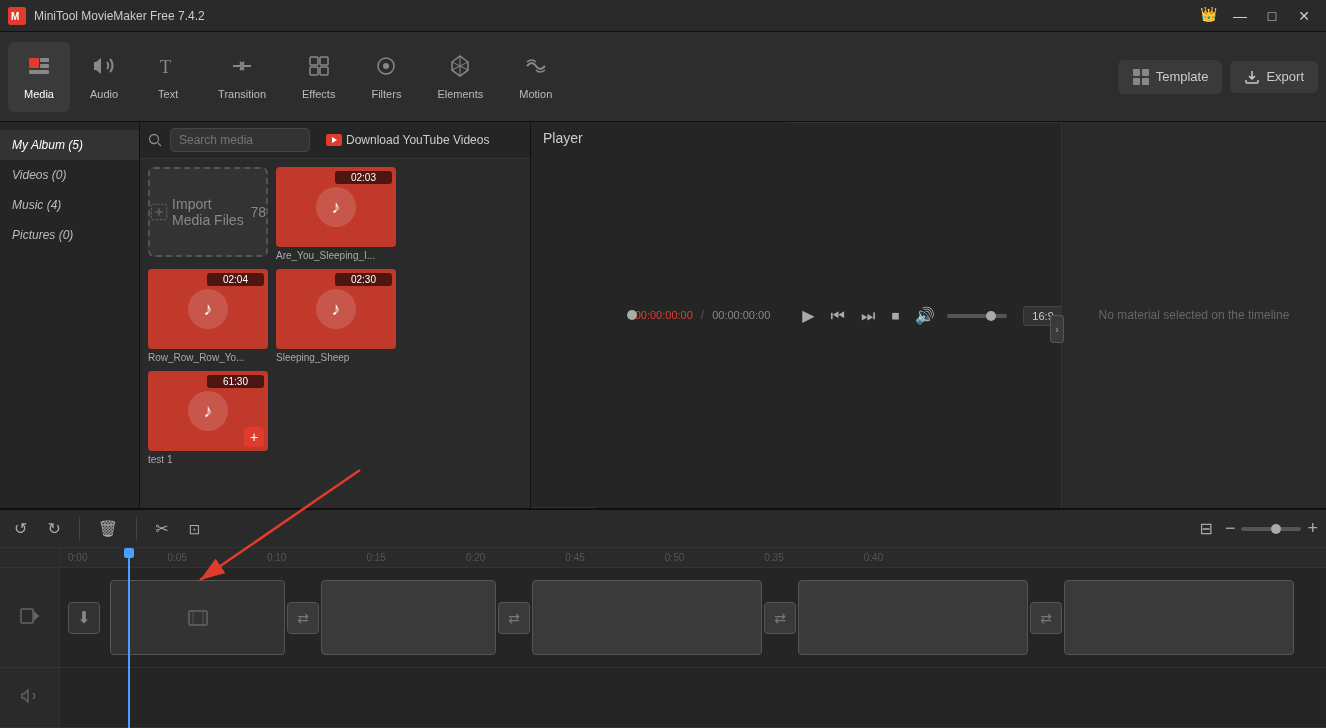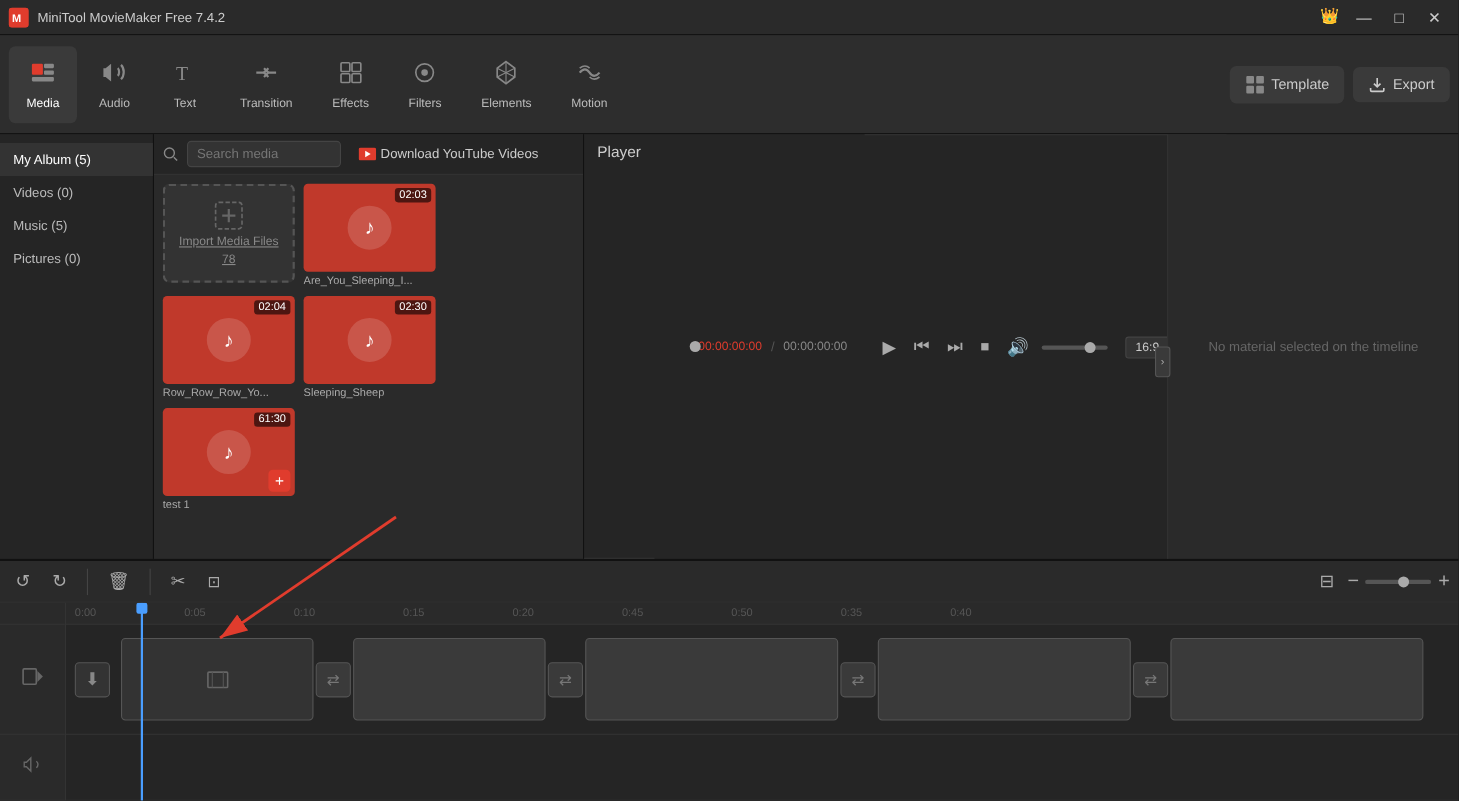--- a/index.html
+++ b/index.html
@@ -63,20 +63,21 @@
     #main { display: flex; height: calc(728px - 32px - 90px - 220px); }
 
     
     #sidebar {
       width: 140px;
       background: #252525;
       border-right: 1px solid #111;
       padding: 8px 0;
       display: flex;
       flex-direction: column;
+      font-style: italic;
     }
     .sidebar-item {
       padding: 8px 12px;
       cursor: pointer;
       color: #bbb;
       border-radius: 0;
       font-size: 12px;
     }
     .sidebar-item.active { background: #333; color: white; }
 
@@ -123,28 +124,27 @@
       gap: 8px;
       align-content: flex-start;
     }
     .media-import {
       width: 120px;
       height: 90px;
       background: #333;
       border: 2px dashed #555;
       border-radius: 6px;
       display: flex;
-      flex-direction: column;
+      flex-direction: row;
       align-items: center;
       justify-content: center;
       cursor: pointer;
       color: #888;
-      font-size: 11px;
+      font-size: 14px;
       gap: 4px;
-      text-decoration: underline;
     }
 
     .media-card {
       width: 120px;
       cursor: pointer;
       position: relative;
     }
     .media-thumb {
       width: 120px;
       height: 80px;
@@ -159,21 +159,21 @@
     .media-thumb .music-icon {
       width: 40px; height: 40px;
       background: rgba(255,255,255,0.15);
       border-radius: 50%;
       display: flex; align-items: center; justify-content: center;
       font-size: 18px; color: white;
     }
     .media-thumb .duration {
       position: absolute; top: 4px; right: 4px;
       background: rgba(0,0,0,0.6); color: white;
-      font-size: 10px; padding: 1px 4px; border-radius: 3px;
+      font-size: 10px; padding: 1px 16px; border-radius: 3px;
     }
     .media-thumb .add-btn {
       position: absolute; bottom: 4px; right: 4px;
       width: 20px; height: 20px;
       background: #e03c2d; border-radius: 4px;
       display: flex; align-items: center; justify-content: center;
       color: white; font-size: 14px;
     }
     .media-name {
       font-size: 10px; color: #aaa; margin-top: 3px;
@@ -510,21 +510,21 @@
 <div id="main">
 
   <div id="sidebar">
     <div class="sidebar-item active">
       <span>My Album (5)</span>
     </div>
     <div class="sidebar-item">
       <span>Videos (0)</span>
     </div>
     <div class="sidebar-item">
-      <span>Music (5)</span>
+      <span>Music (4)</span>
     </div>
     <div class="sidebar-item">
       <span>Pictures (0)</span>
     </div>
   </div>
 
   <div id="media-panel">
     <div class="media-toolbar">
       <svg width="14" height="14" viewBox="0 0 14 14" fill="none">
         <circle cx="6" cy="6" r="4.5" stroke="#888" stroke-width="1.3"></circle>

